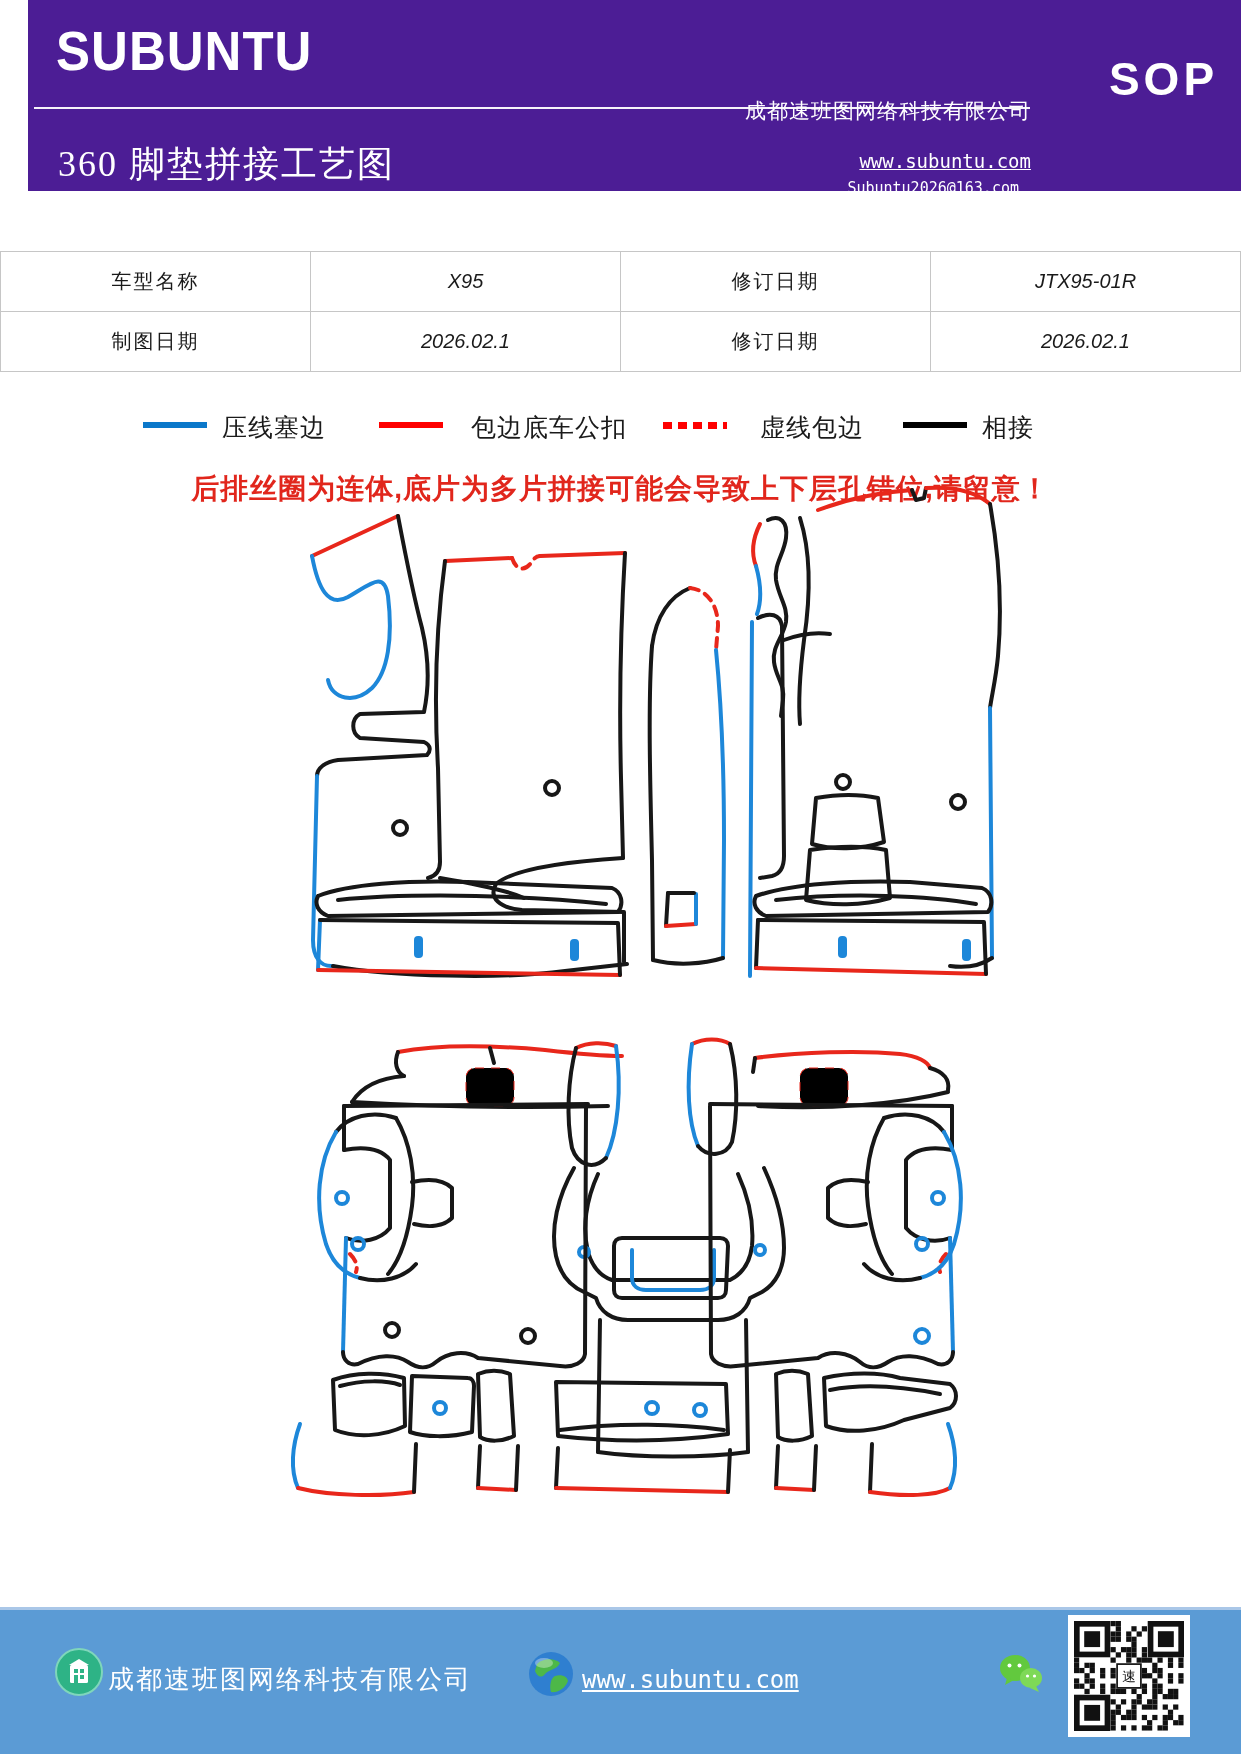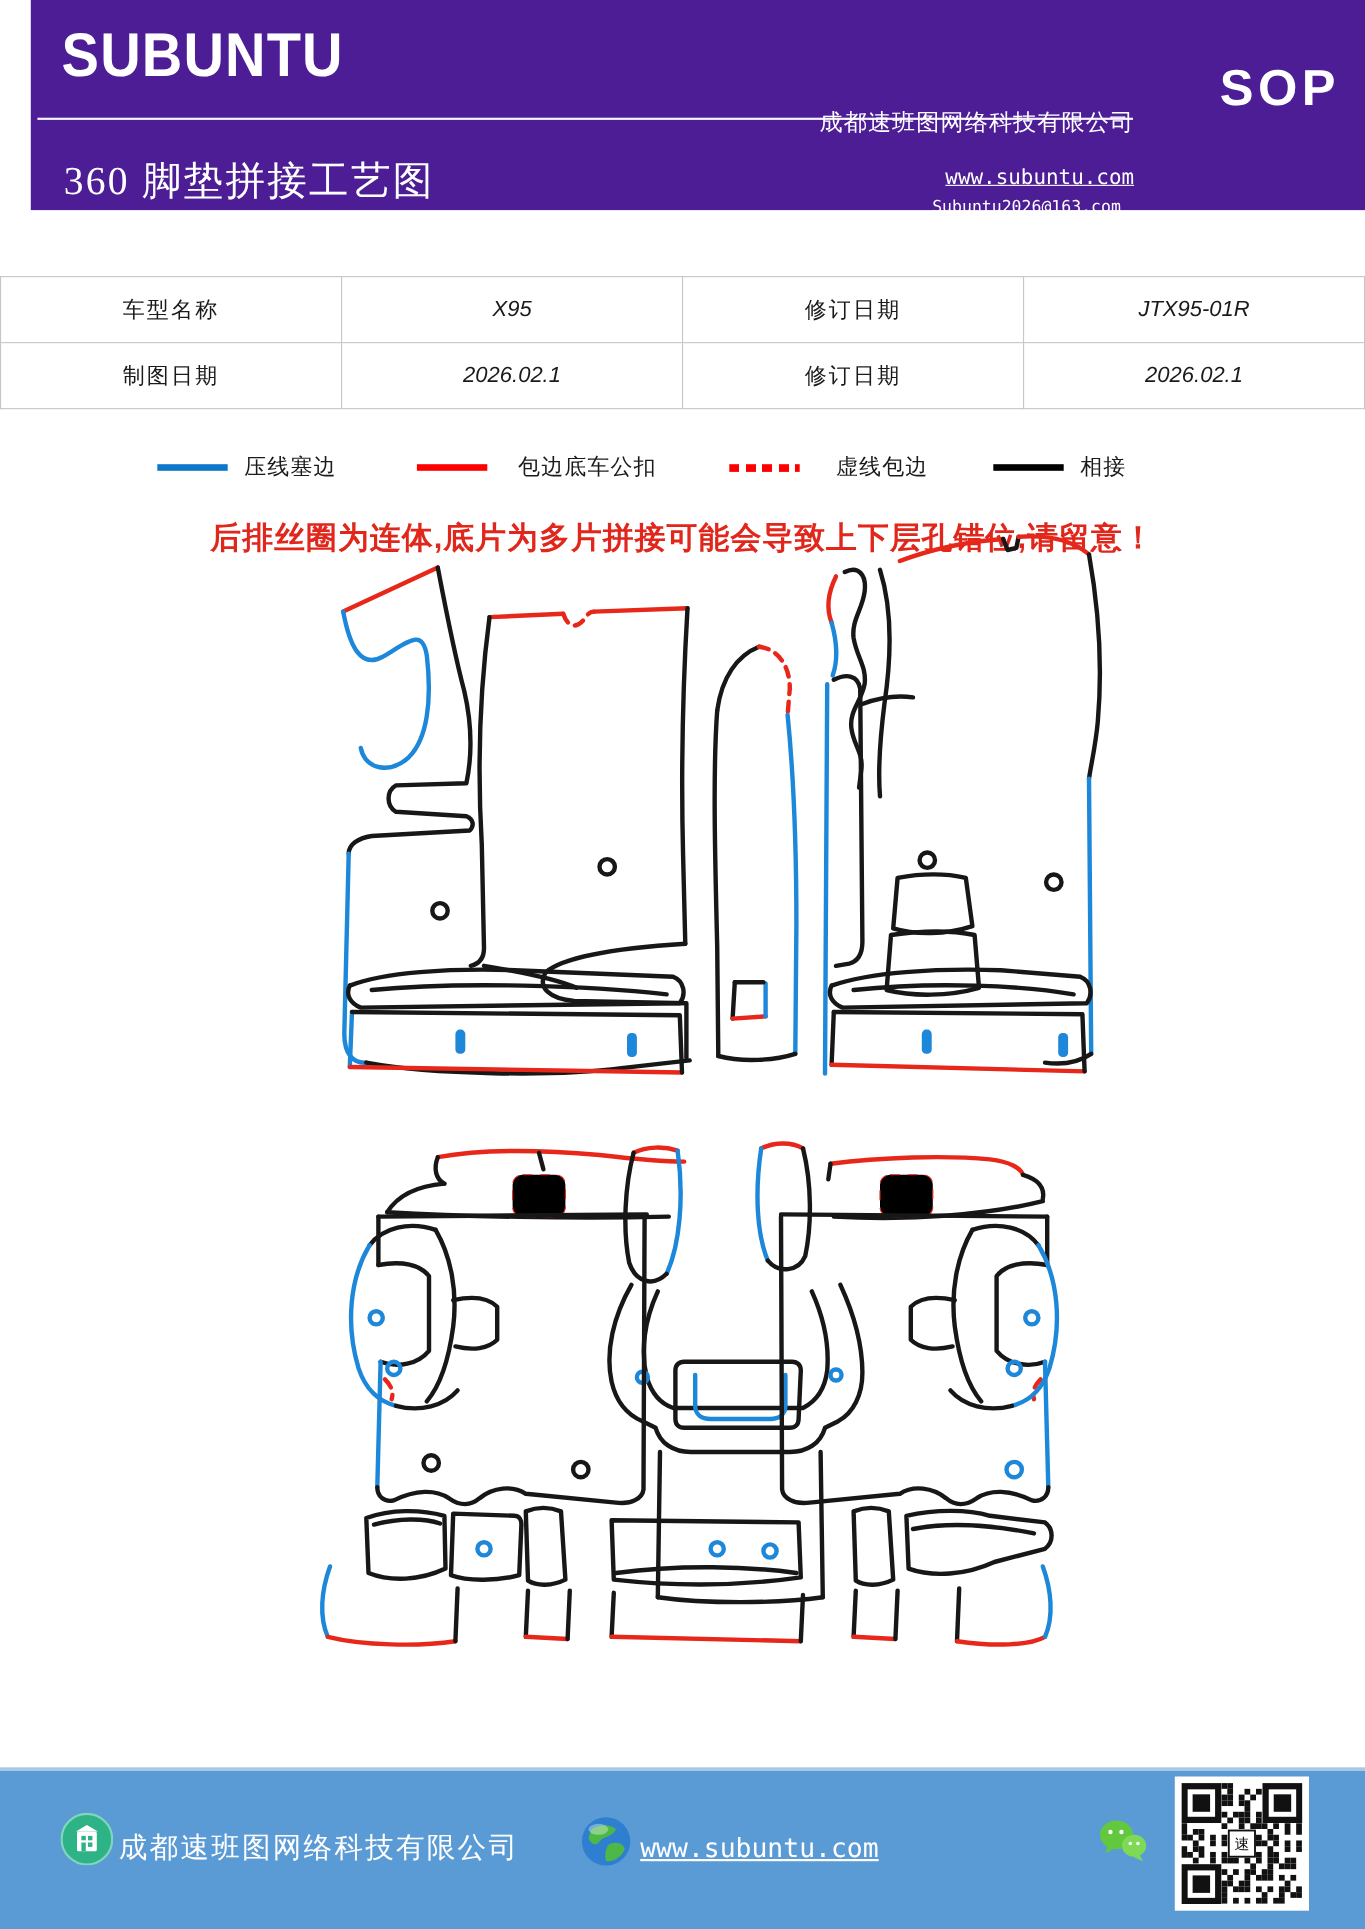--- a/index.html
+++ b/index.html
@@ -29,21 +29,21 @@
   .info-table td.lbl{letter-spacing:2px;}
   .info-table td.val{font-family:"Liberation Sans",sans-serif;font-style:italic;}
   
   .legend{position:absolute;left:0;top:405px;width:1241px;height:40px;}
   .legend .item{position:absolute;top:0;height:40px;}
   .swatch{position:absolute;top:17px;height:6px;width:64px;}
   .sw-blue{background:#0b78ca;}
   .sw-red{background:#fe0000;}
   .sw-dash{background:repeating-linear-gradient(90deg,#fe0000 0 9px,transparent 9px 15px);height:7px;}
   .sw-black{background:#000;}
-  .leg-label{position:absolute;top:6px;font-size:20px;color:#1a1a1a;letter-spacing:1px;white-space:nowrap;}
+  .leg-label{position:absolute;top:6px;font-size:25px;color:#1a1a1a;letter-spacing:1px;white-space:nowrap;}
   
   .warning{position:absolute;left:0;top:470px;width:1241px;text-align:center;color:#e1261c;
            font-size:28px;font-weight:700;letter-spacing:1px;}
   
   .diagram{position:absolute;left:0;top:0;width:1241px;height:1754px;}
   .diagram path,.diagram circle{fill:none;stroke-width:4;stroke-linecap:round;stroke-linejoin:round;}
   .k{stroke:#171717;} .b{stroke:#1d87d9;} .r{stroke:#e8271b;}
   .rd{stroke:#e8271b;stroke-dasharray:9 7;}
   .bf{fill:#1d87d9;stroke:none;}
   

